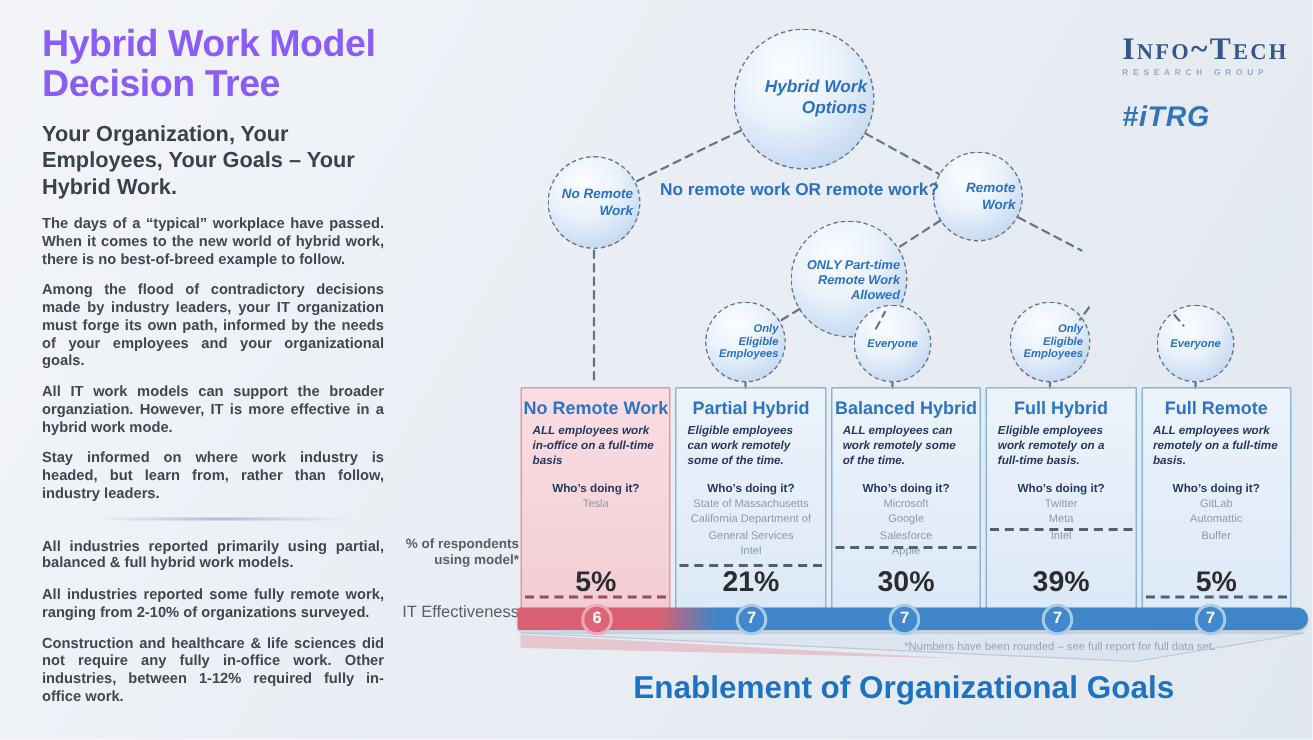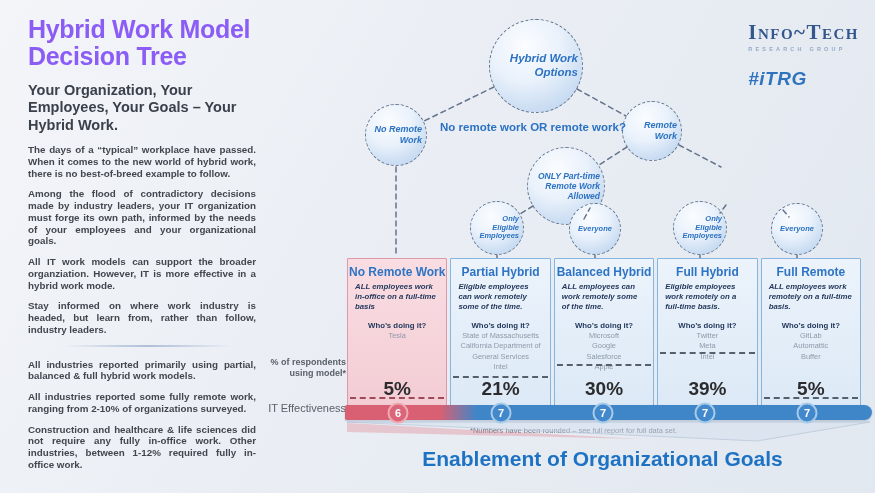--- a/index.html
+++ b/index.html
@@ -76,21 +76,21 @@
            justify-content:center; font-size:11px; font-weight:800; color:#fff; }
   .badge.blue { background:#4288cc; border:2px solid #a8cbe8; }
   .badge.redb { background:#dc6679; border:2px solid #f0aab4; }
   .b0{left:53px;} .b1{left:156px;} .b2{left:258px;} .b3{left:360px;} .b4{left:462px;}
 
   
   .axis-resp { position:absolute; left:266px; top:357px; width:80px; text-align:right;
                font-size:9px; color:#5a6068; line-height:1.25;font-weight:bold; }
   .axis-eff { position:absolute; left:258px; top:402px; width:88px; text-align:right;
               font-size:11px; color:#5a6068; }
-  .footnote { position:absolute; left:470px; top:426px; width:340px; text-align:left;
+  .footnote { position:absolute; left:470px; top:426px; width:340px; text-align:right;
               font-size:7.5px; color:#6a7380; }
   .bottom-title { position:absolute; left:330px; top:447px; width:545px; text-align:center;
                   font-size:21px; font-weight:800; color:#1d72c4; z-index:4; }
 </style>
 </head>
 <body>
 
 <div class="canvas">
 
   <div class="left">

